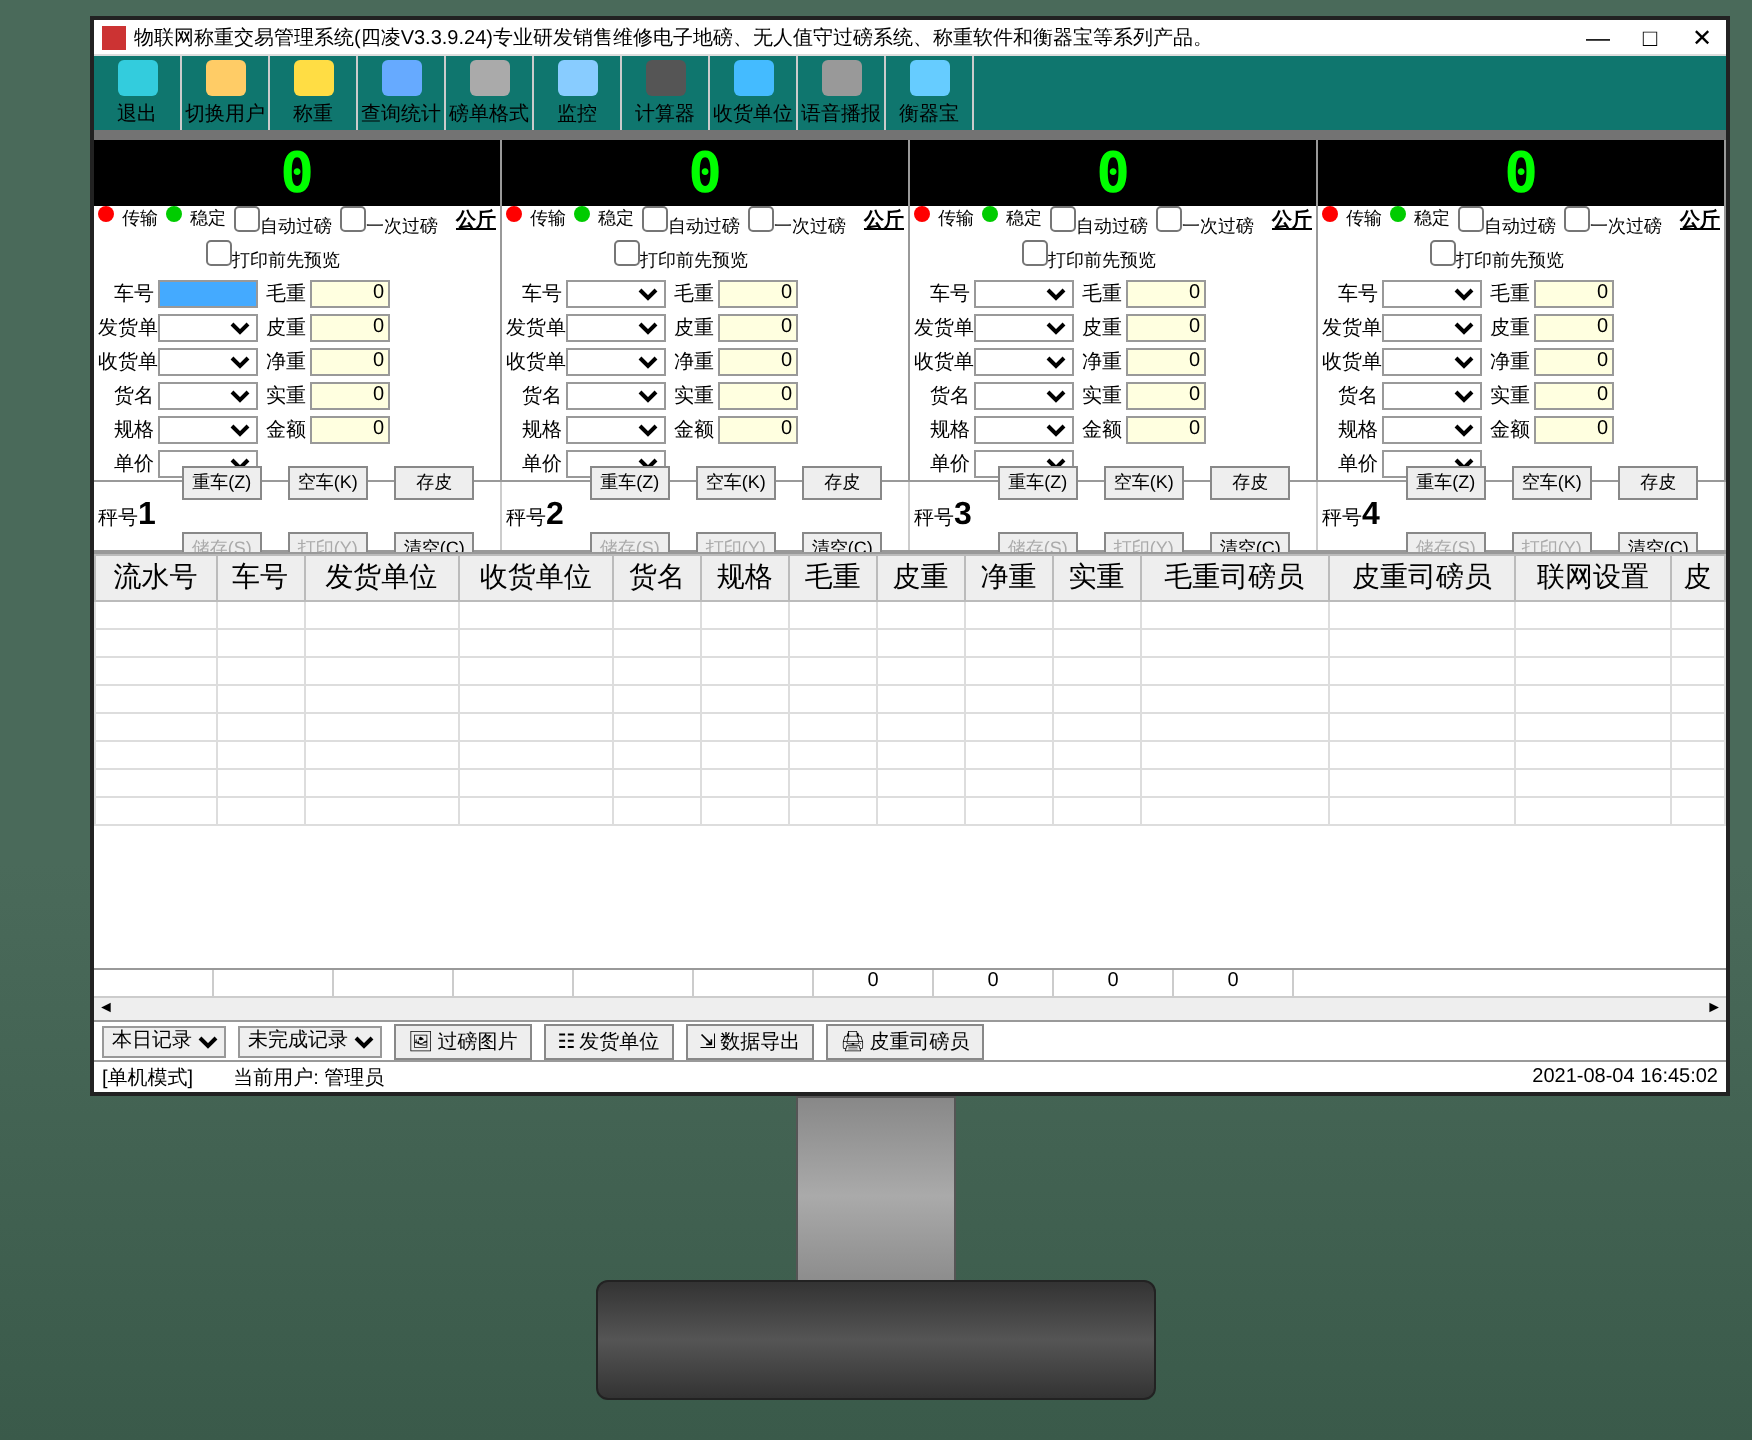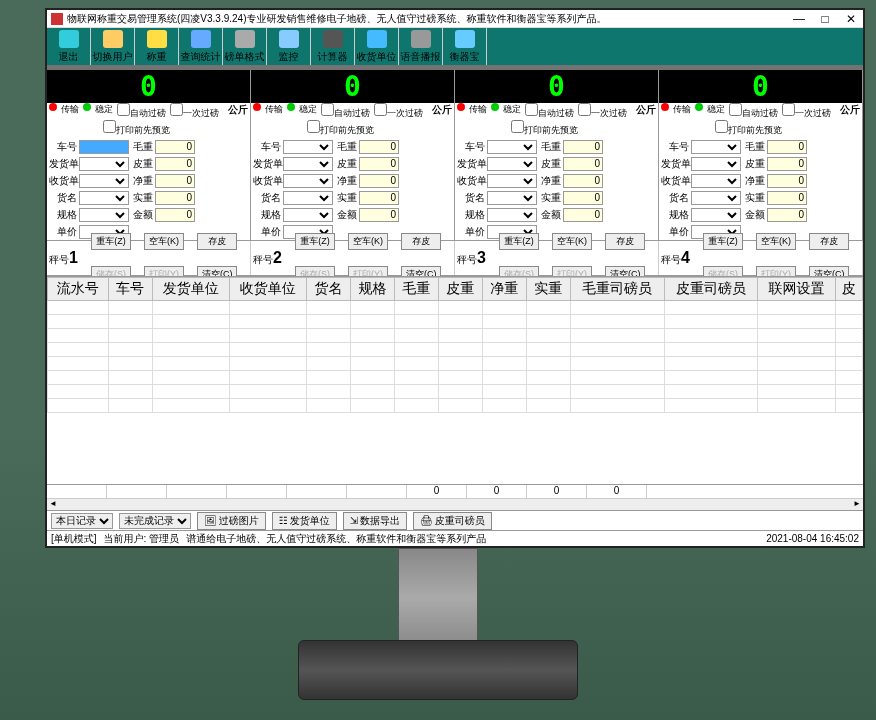--- a/index.html
+++ b/index.html
@@ -19,21 +19,21 @@
 .tool-btn { width: 44px; display: flex; flex-direction: column; align-items: center; justify-content: center; border-right: 1px solid #ccc; cursor: pointer; font-size: 10px; }
 .tool-icon { width: 20px; height: 18px; margin-bottom: 2px; }
 .scales-row { display: flex; height: 170px; }
 .scale-panel { flex: 1; border-right: 1px solid #999; display: flex; flex-direction: column; }
 .scale-display { height: 36px; background: #000; color: #0f0; font-size: 28px; font-weight: bold; display: flex; align-items: center; justify-content: center; font-family: monospace; }
 .scale-status { height: 18px; display: flex; font-size: 9px; gap: 4px; padding: 0 2px; }
 .led { width: 8px; height: 8px; border-radius: 50%; }
 .led.red { background: #f00; }
 .led.green { background: #0c0; }
 .chk { font-size: 9px; white-space: nowrap; }
-.unit { margin-left: auto; font-size: 10px; font-weight: bold; }
+.unit { margin-left: auto; font-size: 10px; font-weight: bold; text-decoration: underline; }
 .scale-fields { flex: 1; display: grid; grid-template-columns: 28px 50px 22px 40px; grid-auto-rows: 16px; gap: 1px 2px; padding: 2px; font-size: 10px; align-items: center; }
 .fld-lbl { text-align: right; white-space: nowrap; }
 .fld-sel { height: 14px; font-size: 9px; border: 1px solid #999; background: #fff; }
 .fld-val { height: 14px; border: 1px solid #999; background: #ffffe0; text-align: right; padding-right: 2px; font-size: 10px; }
 .fld-colorbox { height: 14px; border: 1px solid #999; background: #4af; }
 .actions-row { display: flex; height: 36px; border-top: 1px solid #999; border-bottom: 1px solid #999; }
 .action-group { flex: 1; display: flex; align-items: center; gap: 2px; padding: 0 2px; border-right: 1px solid #ccc; }
 .scale-num { font-size: 10px; white-space: nowrap; }
 .scale-num b { font-size: 16px; }
 .btn-col { display: flex; flex-direction: column; gap: 16px; padding-left: 11px; }
@@ -41,21 +41,21 @@
 .act-btn.disabled { color: #aaa; }
 .grid { flex: 1; overflow: auto; border-top: 1px solid #999; }
 .grid table { border-collapse: collapse; width: 100%; font-size: 14px; }
 .grid th { background: #eee; border: 1px solid #bbb; padding: 2px 4px; white-space: nowrap; font-weight: normal; }
 .grid td { border: 1px solid #ddd; height: 14px; }
 .totals-row { height: 14px; display: flex; font-size: 10px; border-top: 1px solid #999; background: #fff; }
 .totals-row span { width: 60px; text-align: center; border-right: 1px solid #ccc; }
 .filter-bar { height: 20px; display: flex; align-items: center; gap: 6px; padding: 0 4px; border-top: 1px solid #999; font-size: 10px; }
 .filter-sel { height: 16px; font-size: 10px; border: 1px solid #999; }
 .filter-btn { font-size: 10px; border: 1px solid #888; background: #eee; padding: 1px 6px; cursor: pointer; display: flex; align-items: center; gap: 2px; }
-.status-bar { height: 16px; display: flex; align-items: center; font-size: 10px; border-top: 1px solid #999; padding: 0 4px; gap: 7px; }
+.status-bar { height: 16px; display: flex; align-items: center; font-size: 10px; border-top: 1px solid #999; padding: 0 4px; gap: 20px; }
 .status-bar .right { margin-left: auto; }
 .scrollbar-h { height: 12px; background: #eee; border-top: 1px solid #ccc; position: relative; }
 .scrollbar-h::before, .scrollbar-h::after { content: "◄"; position: absolute; left: 2px; top: 0; font-size: 8px; }
 .scrollbar-h::after { content: "►"; left: auto; right: 2px; }
 </style>
 </head>
 <body>
 
 <div class="monitor">
   <div class="screen">
@@ -500,20 +500,19 @@
       <select class="filter-sel"><option>未完成记录</option></select>
       <button class="filter-btn">🖼 <span>过磅图片</span></button>
       <button class="filter-btn">☷ <span>发货单位</span></button>
       <button class="filter-btn">⇲ <span>数据导出</span></button>
       <button class="filter-btn">🖨 <span>皮重司磅员</span></button>
     </div>
 
     <div class="status-bar">
       <span>[单机模式]</span>
       <span>当前用户: 管理员</span>
-      <span>谱通给电子地磅、无人值守过磅系统、称重软件和衡器宝等系列产品</span>
       <span class="right">2021-08-04 16:45:02</span>
     </div>
 
   </div>
   <div class="stand-neck"></div>
   <div class="stand-base"></div>
 </div>
 
 </body></html>

